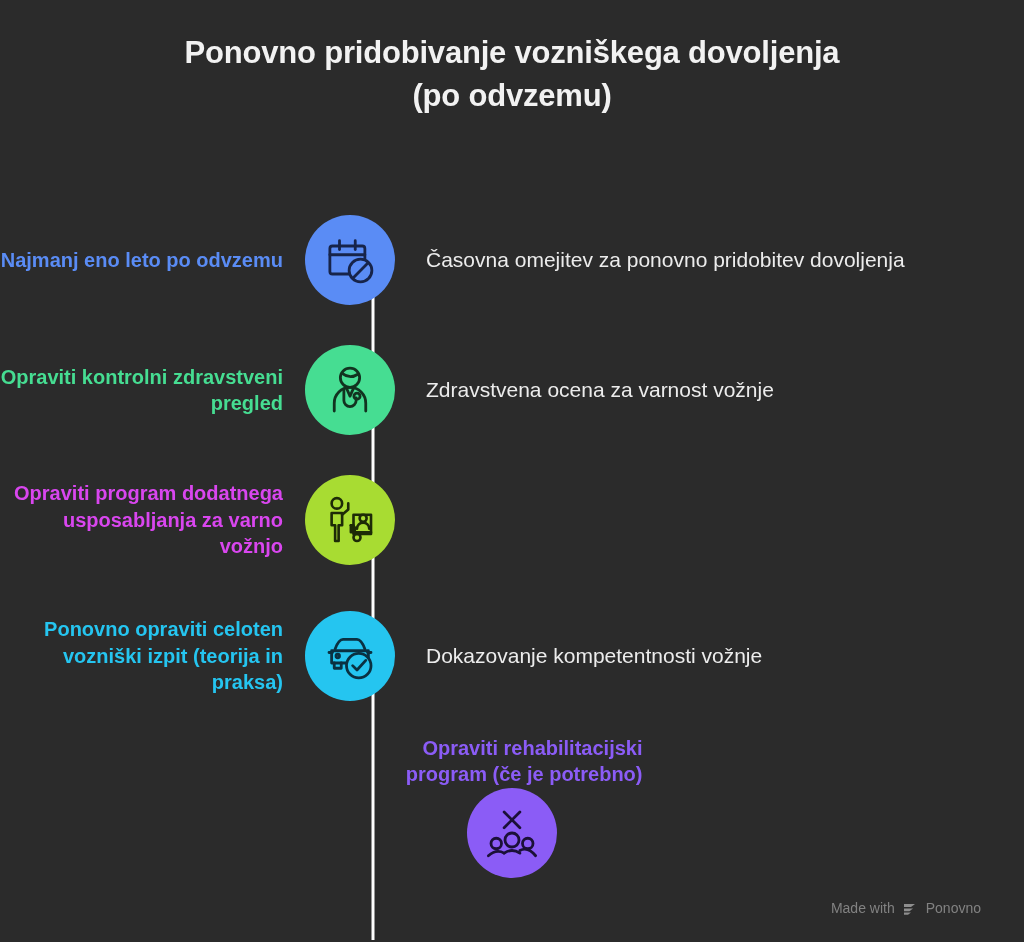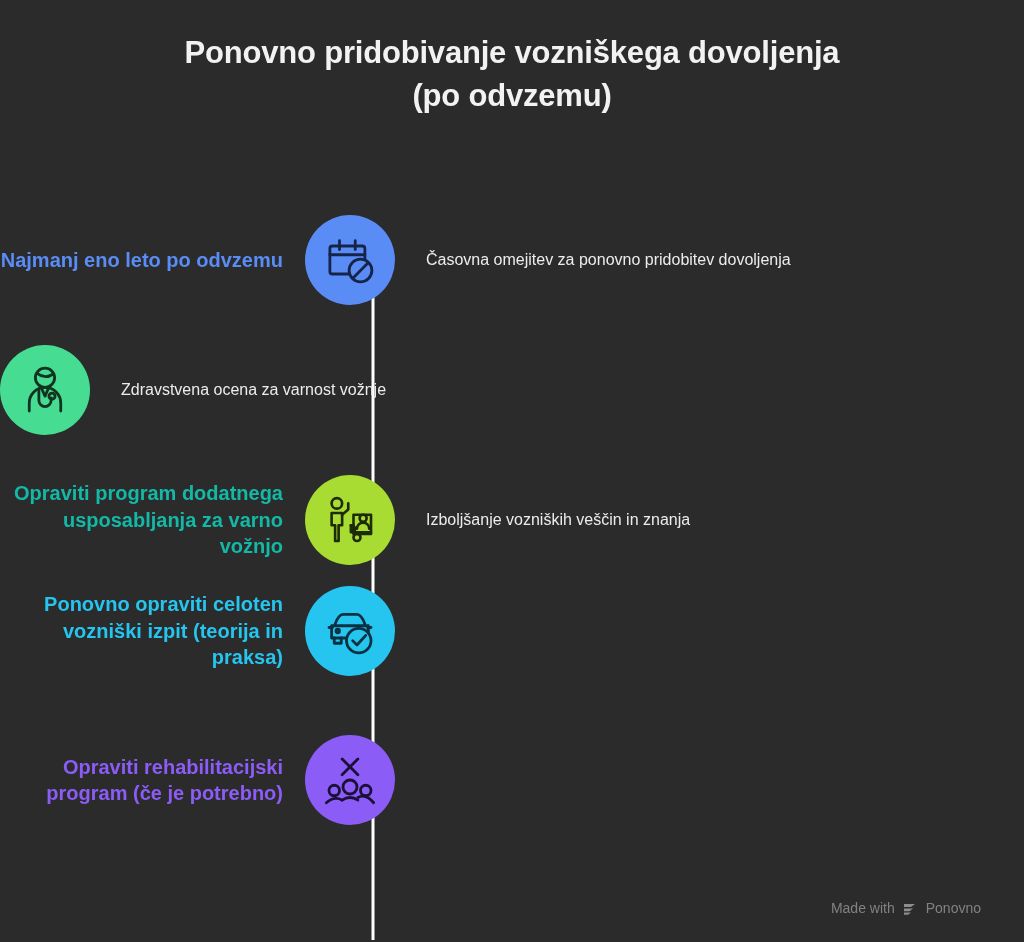--- a/index.html
+++ b/index.html
@@ -81,21 +81,21 @@
   }
   .icon-wrap svg {
     width: 56px;
     height: 56px;
     display: block;
   }
   .row-right {
     flex: 1;
     padding-left: 31px;
     color: #ececec;
-    font-size: 16px;
+    font-size: 21px;
     line-height: 1.38;
     box-sizing: border-box;
     padding-right: 22px;
   }
   
   .watermark {
     position: absolute;
     right: 26px;
     bottom: 26px;
     display: flex;
@@ -125,68 +125,69 @@
           <line x1="20" y1="10" x2="20" y2="20"></line>
           <line x1="38" y1="10" x2="38" y2="20"></line>
           <circle cx="44" cy="44" r="13" fill="#5a8cf5"></circle>
           <line x1="35.5" y1="52.5" x2="52.5" y2="35.5"></line>
         </svg>
       </div>
       <div class="row-right">Časovna omejitev za ponovno pridobitev dovoljenja</div>
     </div>
 
     <div class="row" style="top:145px;">
+      <div class="row-left" style="color:#46dd92;">Opraviti kontrolni zdravstveni pregled</div>
       <div class="icon-wrap" style="background:#46dd92;">
         <svg viewBox="0 0 64 64" fill="none" stroke="#123320" stroke-width="3.2" stroke-linecap="round" stroke-linejoin="round">
           <circle cx="32" cy="18" r="11"></circle>
           <path d="M23 13 q9 7 18 1"></path>
           <path d="M14 56 v-9 a18 18 0 0 1 36 0 v9"></path>
           <path d="M28 30 l4 9 l4 -9"></path>
           <path d="M25 31 v13 a7 7 0 0 0 14 0 v-3"></path>
           <circle cx="40" cy="39" r="3.5"></circle>
         </svg>
       </div>
       <div class="row-right">Zdravstvena ocena za varnost vožnje</div>
     </div>
 
     <div class="row" style="top:275px;">
-      <div class="row-left" style="color:#14b8a6;text-align:right;">Opraviti program dodatnega usposabljanja za varno vožnjo</div>
+      <div class="row-left" style="color:#d946ef;text-align:right;">Opraviti program dodatnega usposabljanja za varno vožnjo</div>
       <div class="icon-wrap" style="background:#a8dc32;">
         <svg viewBox="0 0 64 64" fill="none" stroke="#1d2b07" stroke-width="3" stroke-linecap="round" stroke-linejoin="round">
           <circle cx="17" cy="13" r="6"></circle>
           <path d="M11 24 h12 v14 h-4 v18 h-4 v-18 h-4 z"></path>
           <path d="M23 26 l7 -6 v-7"></path>
           <path d="M36 26 h20 v22 h-20 z"></path>
           <path d="M33 38 h3"></path>
           <path d="M33 38 v8 h23"></path>
           <circle cx="47" cy="30" r="4"></circle>
           <path d="M40 42 a7 7 0 0 1 14 0"></path>
           <circle cx="36" cy="42" r="2"></circle>
           <ellipse cx="40" cy="52" rx="4" ry="4"></ellipse>
         </svg>
       </div>
-      <div class="row-right">Izboljšanje vozniških veščin in znanja</div>
-    </div>
-
-    <div class="row" style="top:386px;">
+    </div>
+
+    <div class="row" style="top:411px;">
       <div class="row-left" style="color:#25c5f0;">Ponovno opraviti celoten vozniški izpit (teorija in praksa)</div>
       <div class="icon-wrap" style="background:#25c5f0;">
         <svg viewBox="0 0 64 64" fill="none" stroke="#0a3142" stroke-width="3.2" stroke-linecap="round" stroke-linejoin="round">
           <path d="M15 24 q4 -11 9 -11 h16 q5 0 9 11"></path>
           <path d="M11 26 h42 v14 h-42 z"></path>
           <path d="M8 28 h4 M52 28 h4"></path>
           <path d="M14 40 v6 h8 v-6"></path>
           <circle cx="18" cy="32" r="2"></circle>
           <circle cx="42" cy="43" r="14" fill="#25c5f0"></circle>
           <path d="M35 43 l5 5 l10 -11"></path>
         </svg>
       </div>
-    </div>
-
-    <div class="row" style="top:535px;">
+      <div class="row-right">Dokazovanje kompetentnosti vožnje</div>
+    </div>
+
+    <div class="row" style="top:535px;flex-direction:column;">
       <div class="row-left" style="color:#8b5cf6;">Opraviti rehabilitacijski program (če je potrebno)</div>
       <div class="icon-wrap" style="background:#8b5cf6;">
         <svg viewBox="0 0 64 64" fill="none" stroke="#1b1038" stroke-width="3.2" stroke-linecap="round" stroke-linejoin="round">
           <line x1="23" y1="8" x2="41" y2="26"></line>
           <line x1="41" y1="8" x2="23" y2="26"></line>
           <circle cx="32" cy="40" r="8"></circle>
           <circle cx="14" cy="44" r="6"></circle>
           <circle cx="50" cy="44" r="6"></circle>
           <path d="M5 58 q9 -8 18 -3"></path>
           <path d="M23 55 q9 -6 18 0"></path>

